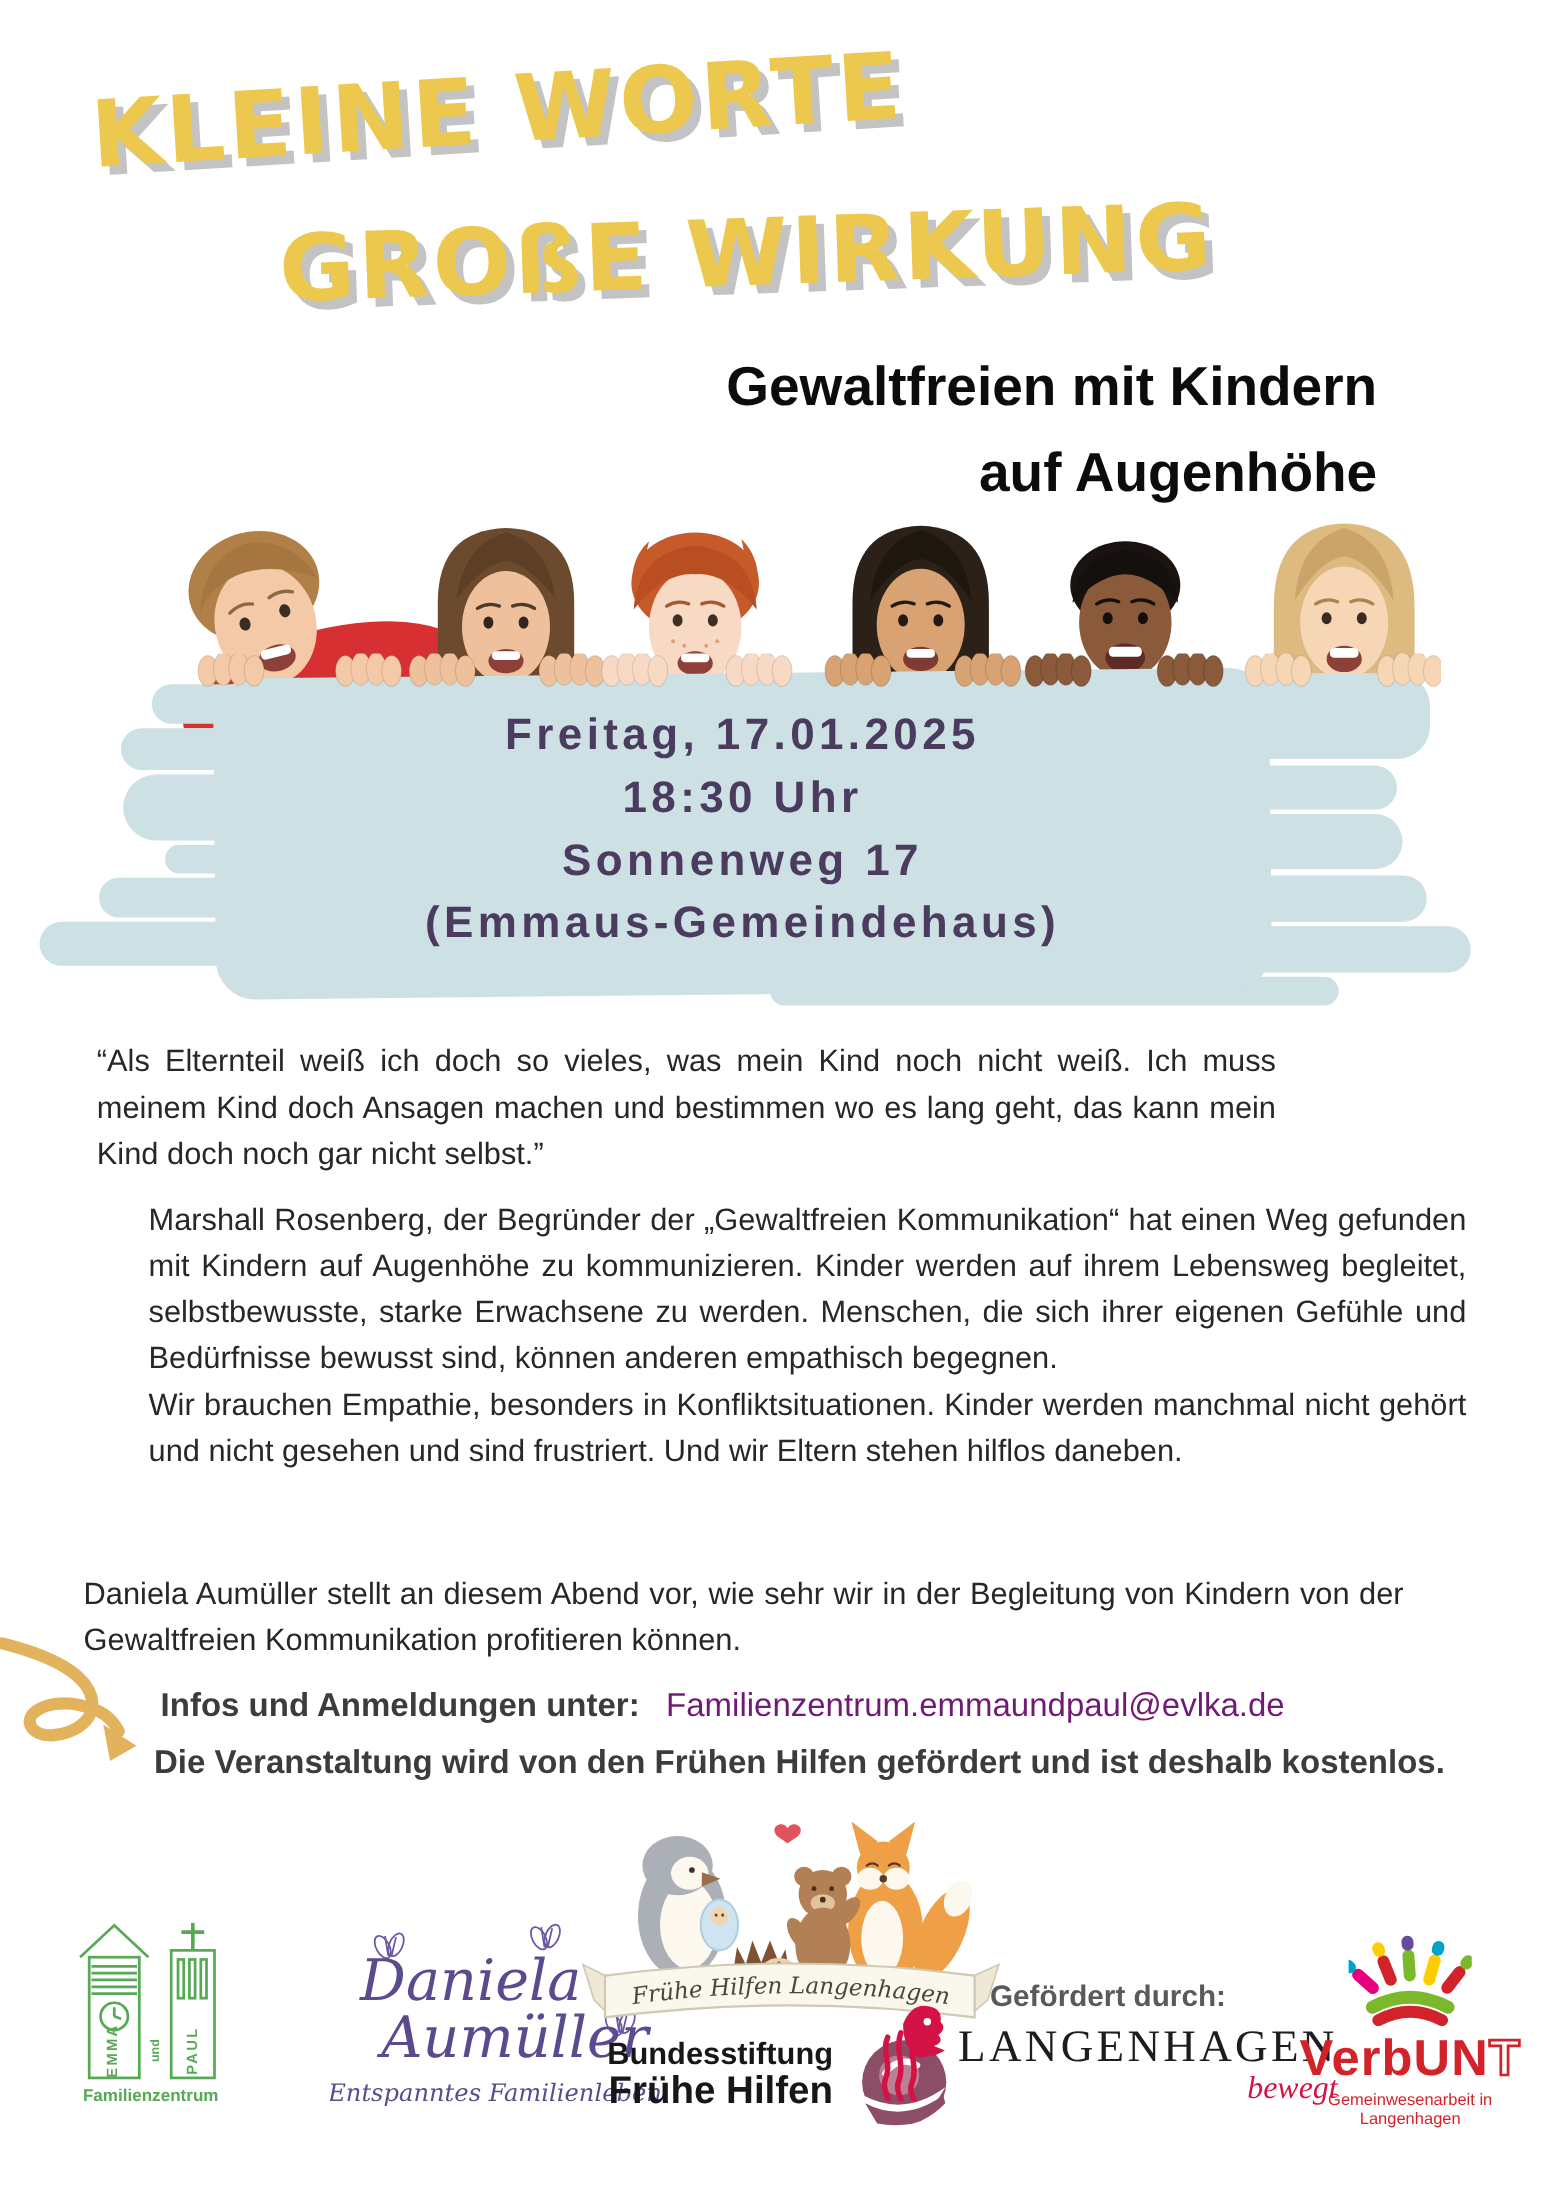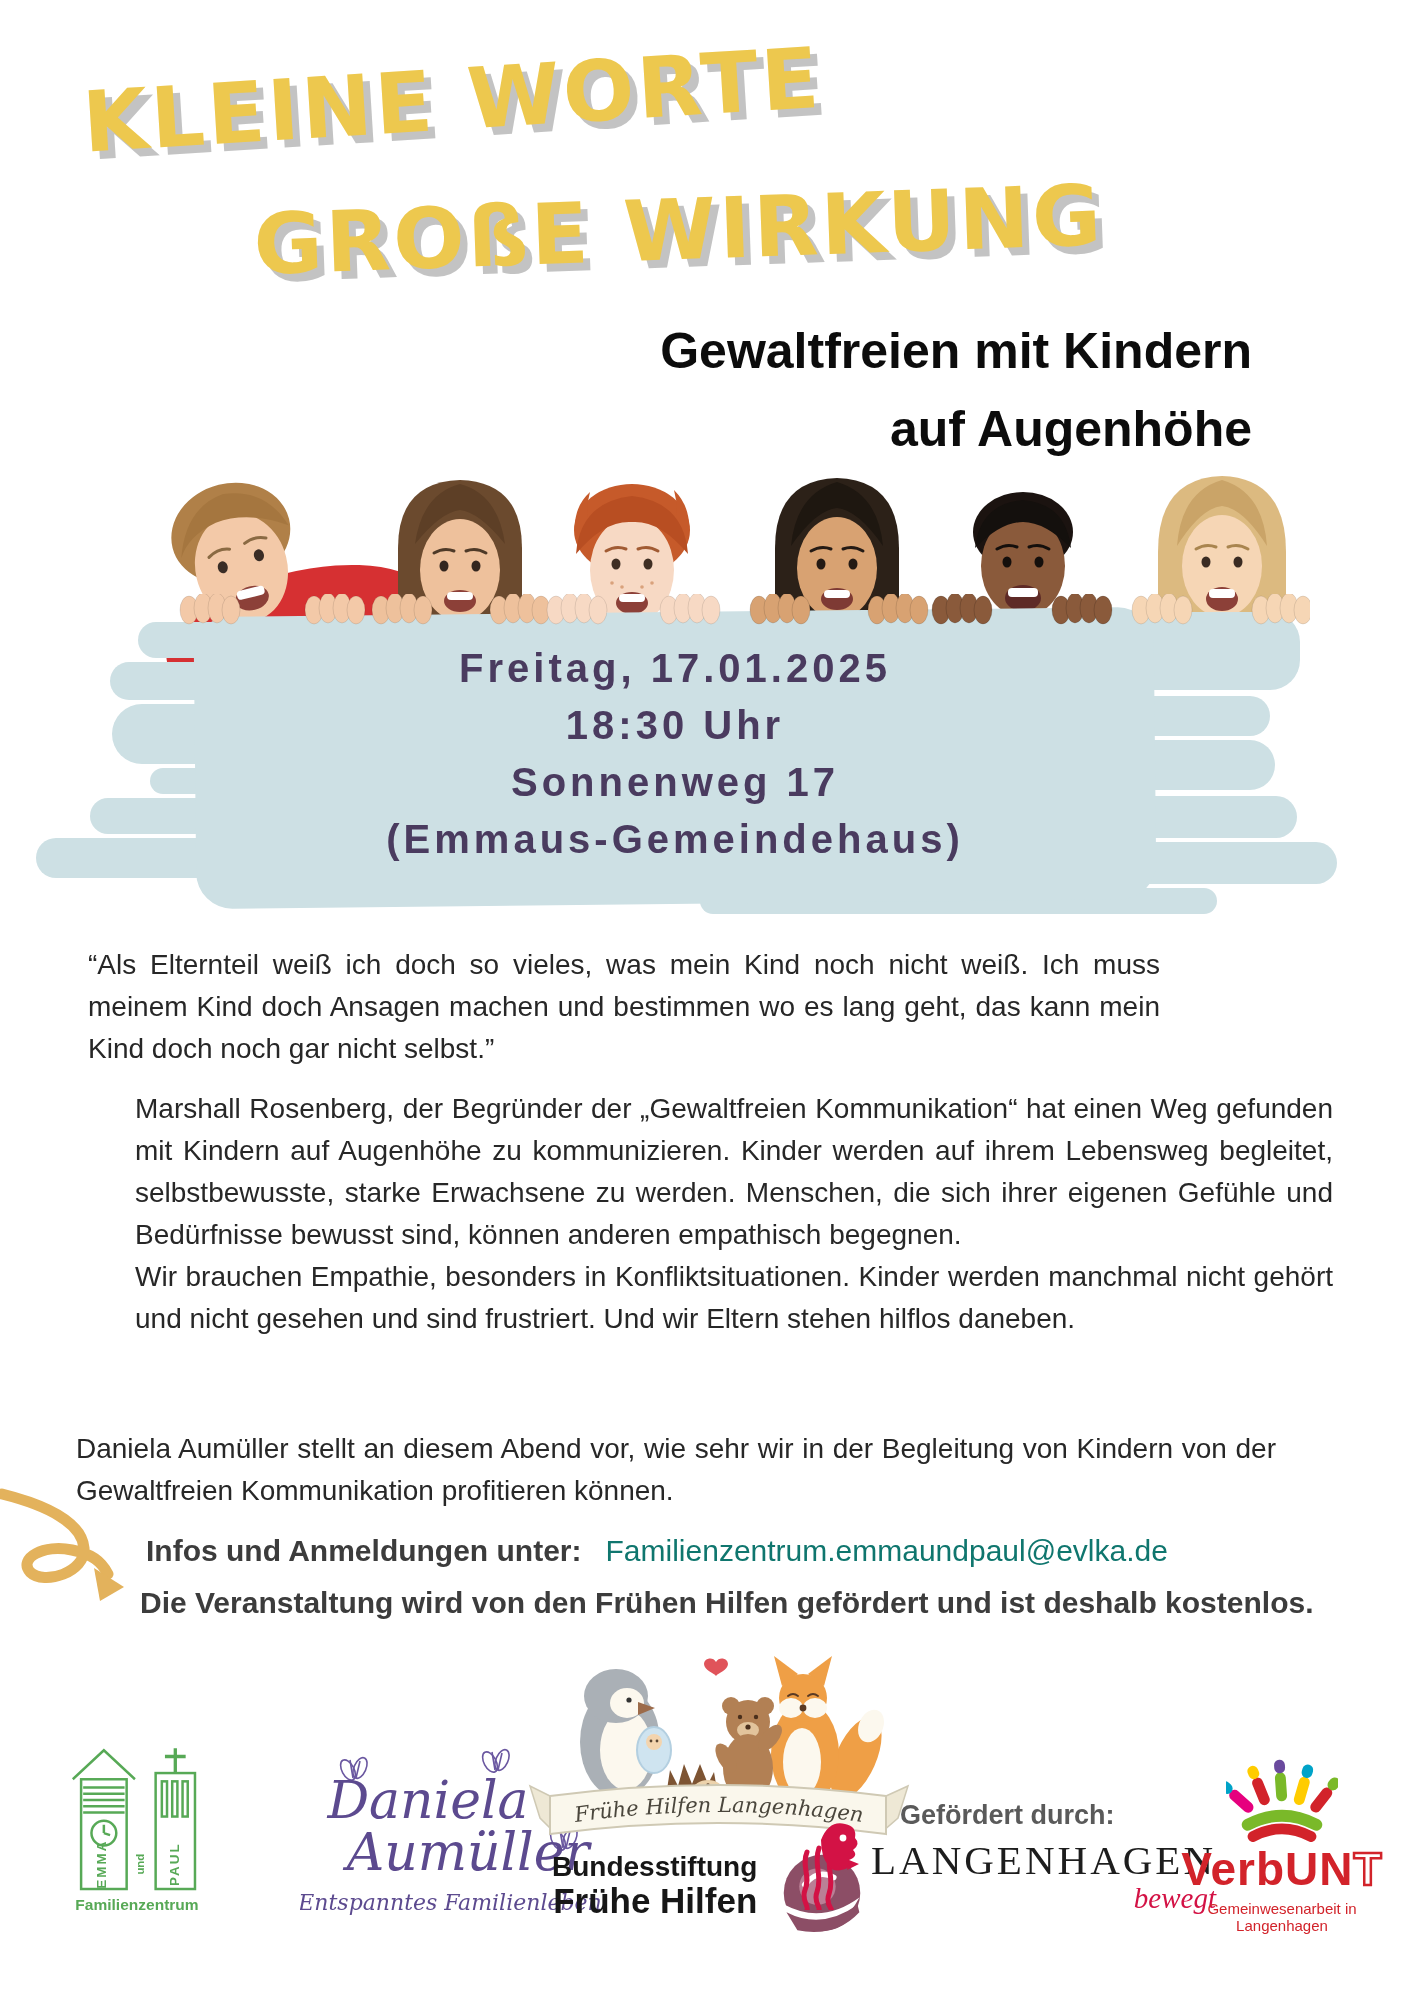--- a/index.html
+++ b/index.html
@@ -32,21 +32,21 @@
   
   .copy{font-size:28px;line-height:1.5;text-align:justify;color:#272727;}
   #quote{left:88px;top:944px;width:1072px;}
   #para-block{left:135px;top:1088px;width:1198px;}
   #para-block p{margin:0;}
   #para3{left:76px;top:1428px;width:1200px;}
 
   
   #contact-line{left:146px;top:1534px;width:1220px;font-size:30px;}
   #contact-line .lbl{font-weight:bold;color:#3c3c3c;}
-  #contact-line .mail{color:#0f766e;margin-left:24px;margin-top:32px;}
+  #contact-line .mail{color:#701a75;margin-left:24px;margin-top:32px;}
   #free-line{left:140px;top:1586px;width:1240px;font-size:30px;font-weight:bold;color:#3c3c3c;}
 
   
   #arrow-svg{left:0px;top:1488px;width:152px;height:132px;z-index:5;}
 
   
   #fz-svg{left:62px;top:1742px;width:150px;height:176px;}
   #daniela-svg{left:300px;top:1748px;width:300px;height:172px;}
   #fhl-svg{left:520px;top:1646px;width:400px;height:198px;}
   #bsfh{left:552px;top:1852px;display:flex;align-items:flex-start;gap:24px;}

